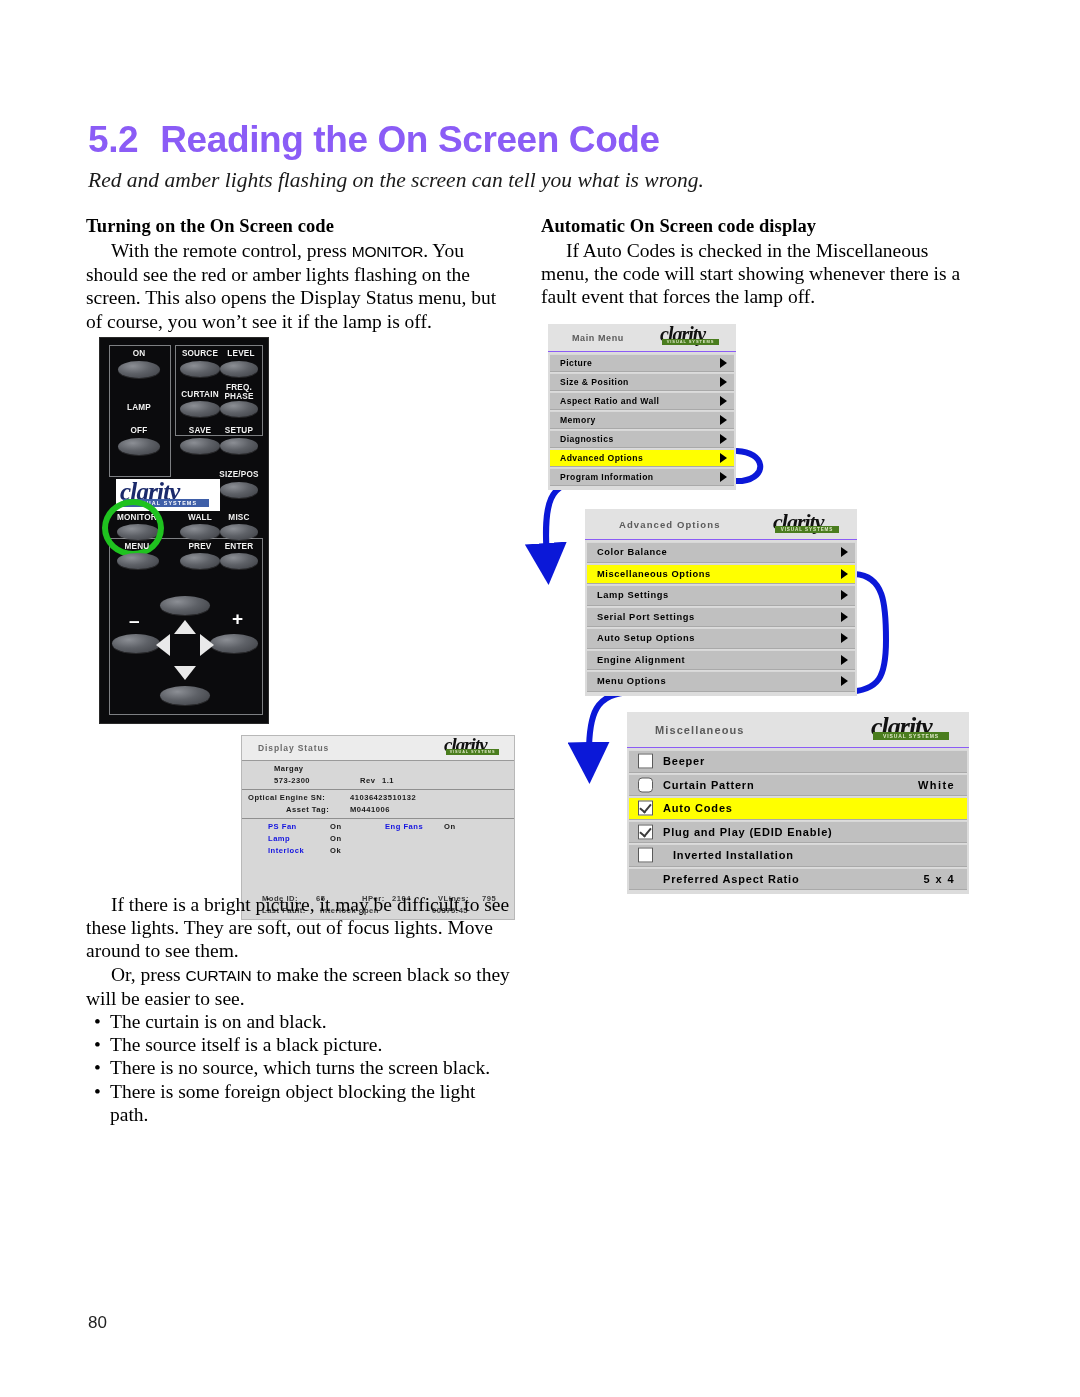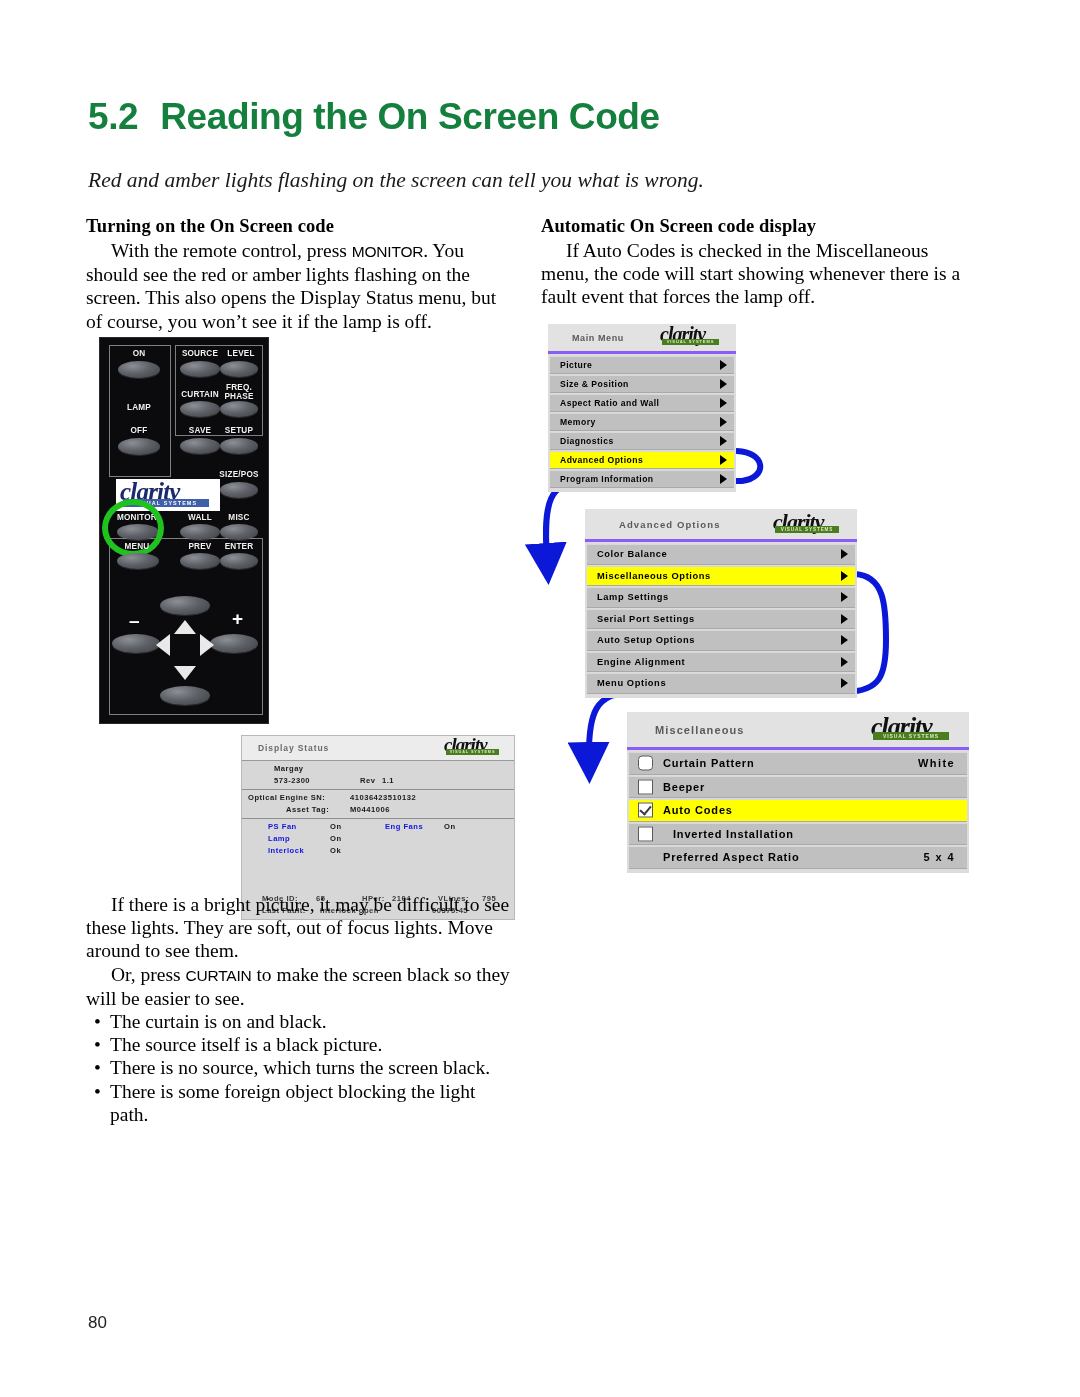--- a/index.html
+++ b/index.html
@@ -13,27 +13,27 @@
     position: relative;
     font-family: "Liberation Serif", serif;
     color: #000;
     overflow: hidden;
   }
 
   
   .page-heading {
     position: absolute;
     left: 88px;
-    top: 96px;
+    top: 119px;
     width: 880px;
     font-family: "Liberation Sans", sans-serif;
     font-size: 37px;
     font-weight: bold;
     letter-spacing: -0.4px;
-    color: #15803d;
+    color: #8b5cf6;
     white-space: nowrap;
   }
   .page-heading .num { margin-right: 22px; }
 
   .page-subtitle {
     position: absolute;
     left: 88px;
     top: 168px;
     width: 900px;
     font-family: "Liberation Serif", serif;
@@ -169,21 +169,21 @@
     font-size: 19px;
     font-weight: bold;
   }
 
   
   .osd { position: absolute; }
   .osd-title {
     background: #e2e2e2;
     height: 30px;
     position: relative;
-    border-bottom: 3px solid #8b5cf6;
+    border-bottom: 1px solid #8b5cf6;
   }
   .osd-title .t {
     position: absolute;
     left: 34px;
     top: 50%;
     transform: translateY(-50%);
     font-family: "Liberation Sans", sans-serif;
     font-size: 9.5px;
     font-weight: bold;
     color: #5a5a5a;
@@ -664,34 +664,39 @@
     <div class="t">Miscellaneous</div>
     <div class="clarity-logo">
       <div class="cw">clarity</div>
       <div class="cbar">
           <span>VISUAL SYSTEMS</span>
         </div>
     </div>
   </div>
   <div class="osd-rows">
     <div class="osd-row cbrow">
+      <span class="cbox"></span>
+      <span class="lbl">Beeper</span>
+      <span class="val"></span>
+    </div>
+    <div class="osd-row cbrow">
       <span class="cbox rounded"></span>
       <span class="lbl">Curtain Pattern</span>
       <span class="val">White</span>
-    </div>
-    <div class="osd-row cbrow">
-      <span class="cbox"></span>
-      <span class="lbl">Beeper</span>
-      <span class="val"></span>
     </div>
     <div class="osd-row cbrow hl">
       <span class="cbox checked"></span>
       <span class="lbl">Auto Codes</span>
       <span class="val"></span>
     </div>
+    <div class="osd-row cbrow">
+      <span class="cbox checked"></span>
+      <span class="lbl">Plug and Play (EDID Enable)</span>
+      <span class="val"></span>
+    </div>
     <div class="osd-row cbrow extra-indent">
       <span class="cbox"></span>
       <span class="lbl">Inverted Installation</span>
       <span class="val"></span>
     </div>
     <div class="osd-row cbrow nobox">
       <span class="lbl">Preferred Aspect Ratio</span>
       <span class="val">5 x 4</span>
     </div>
   </div>

